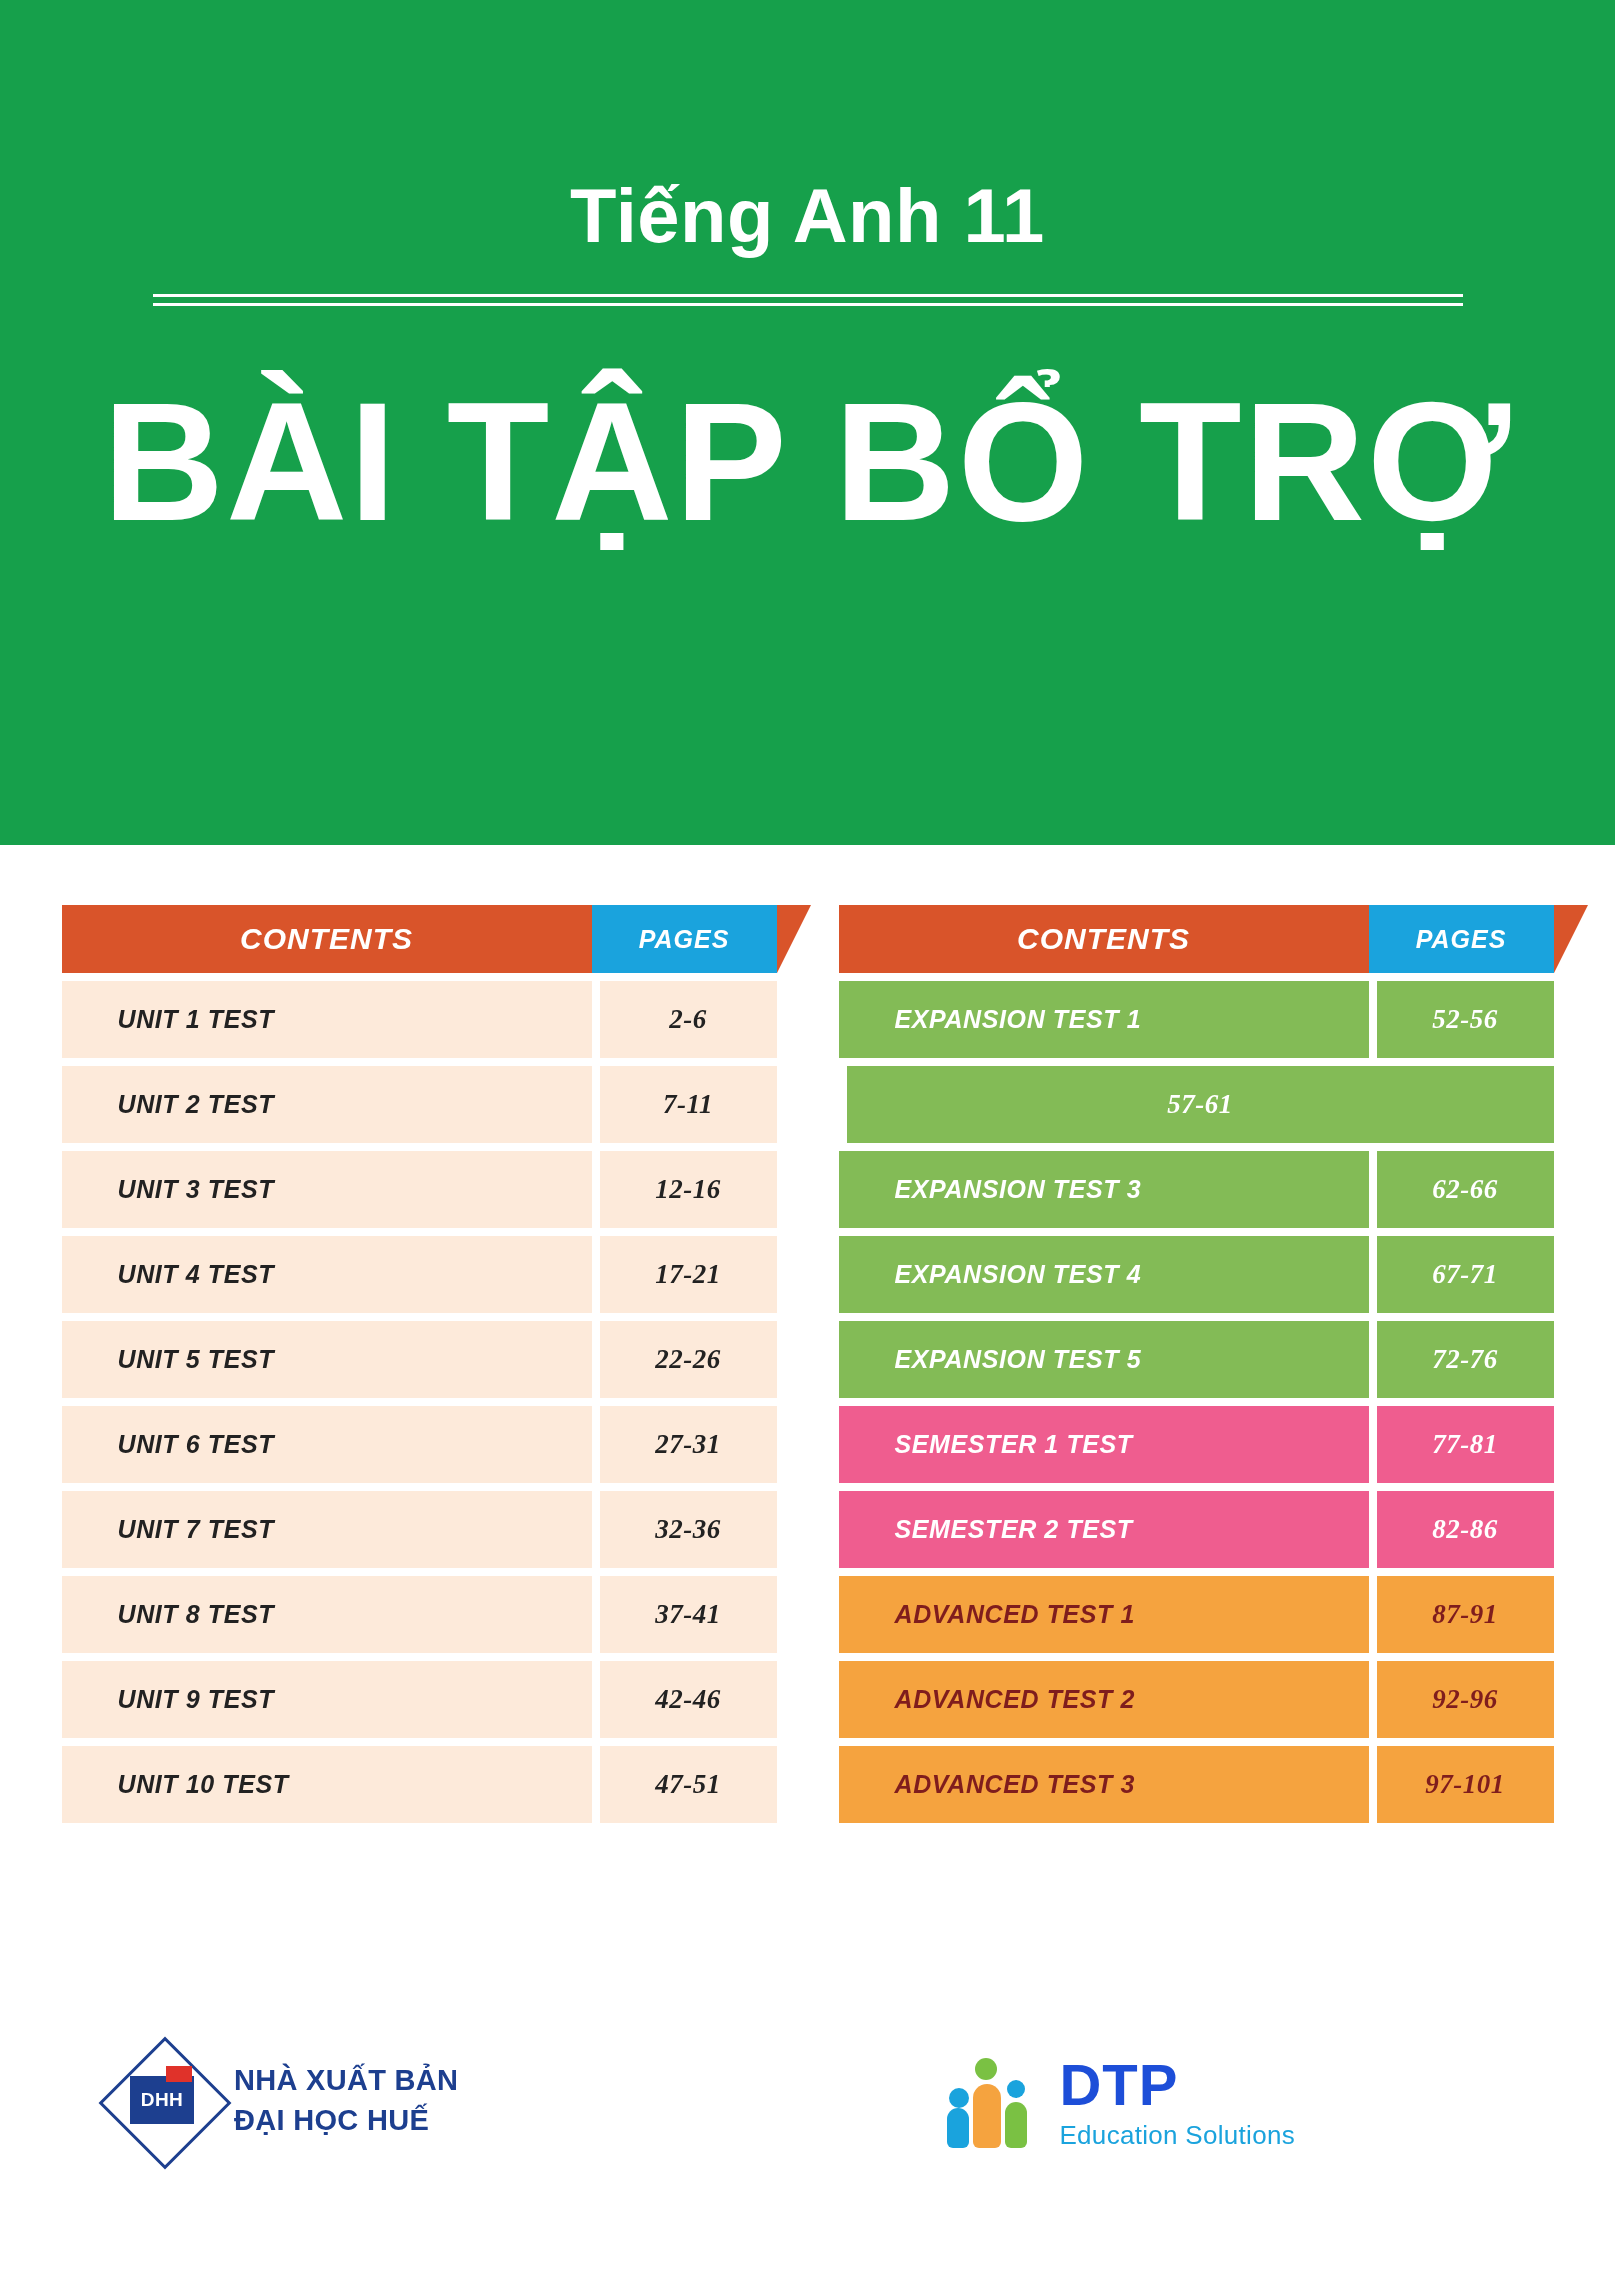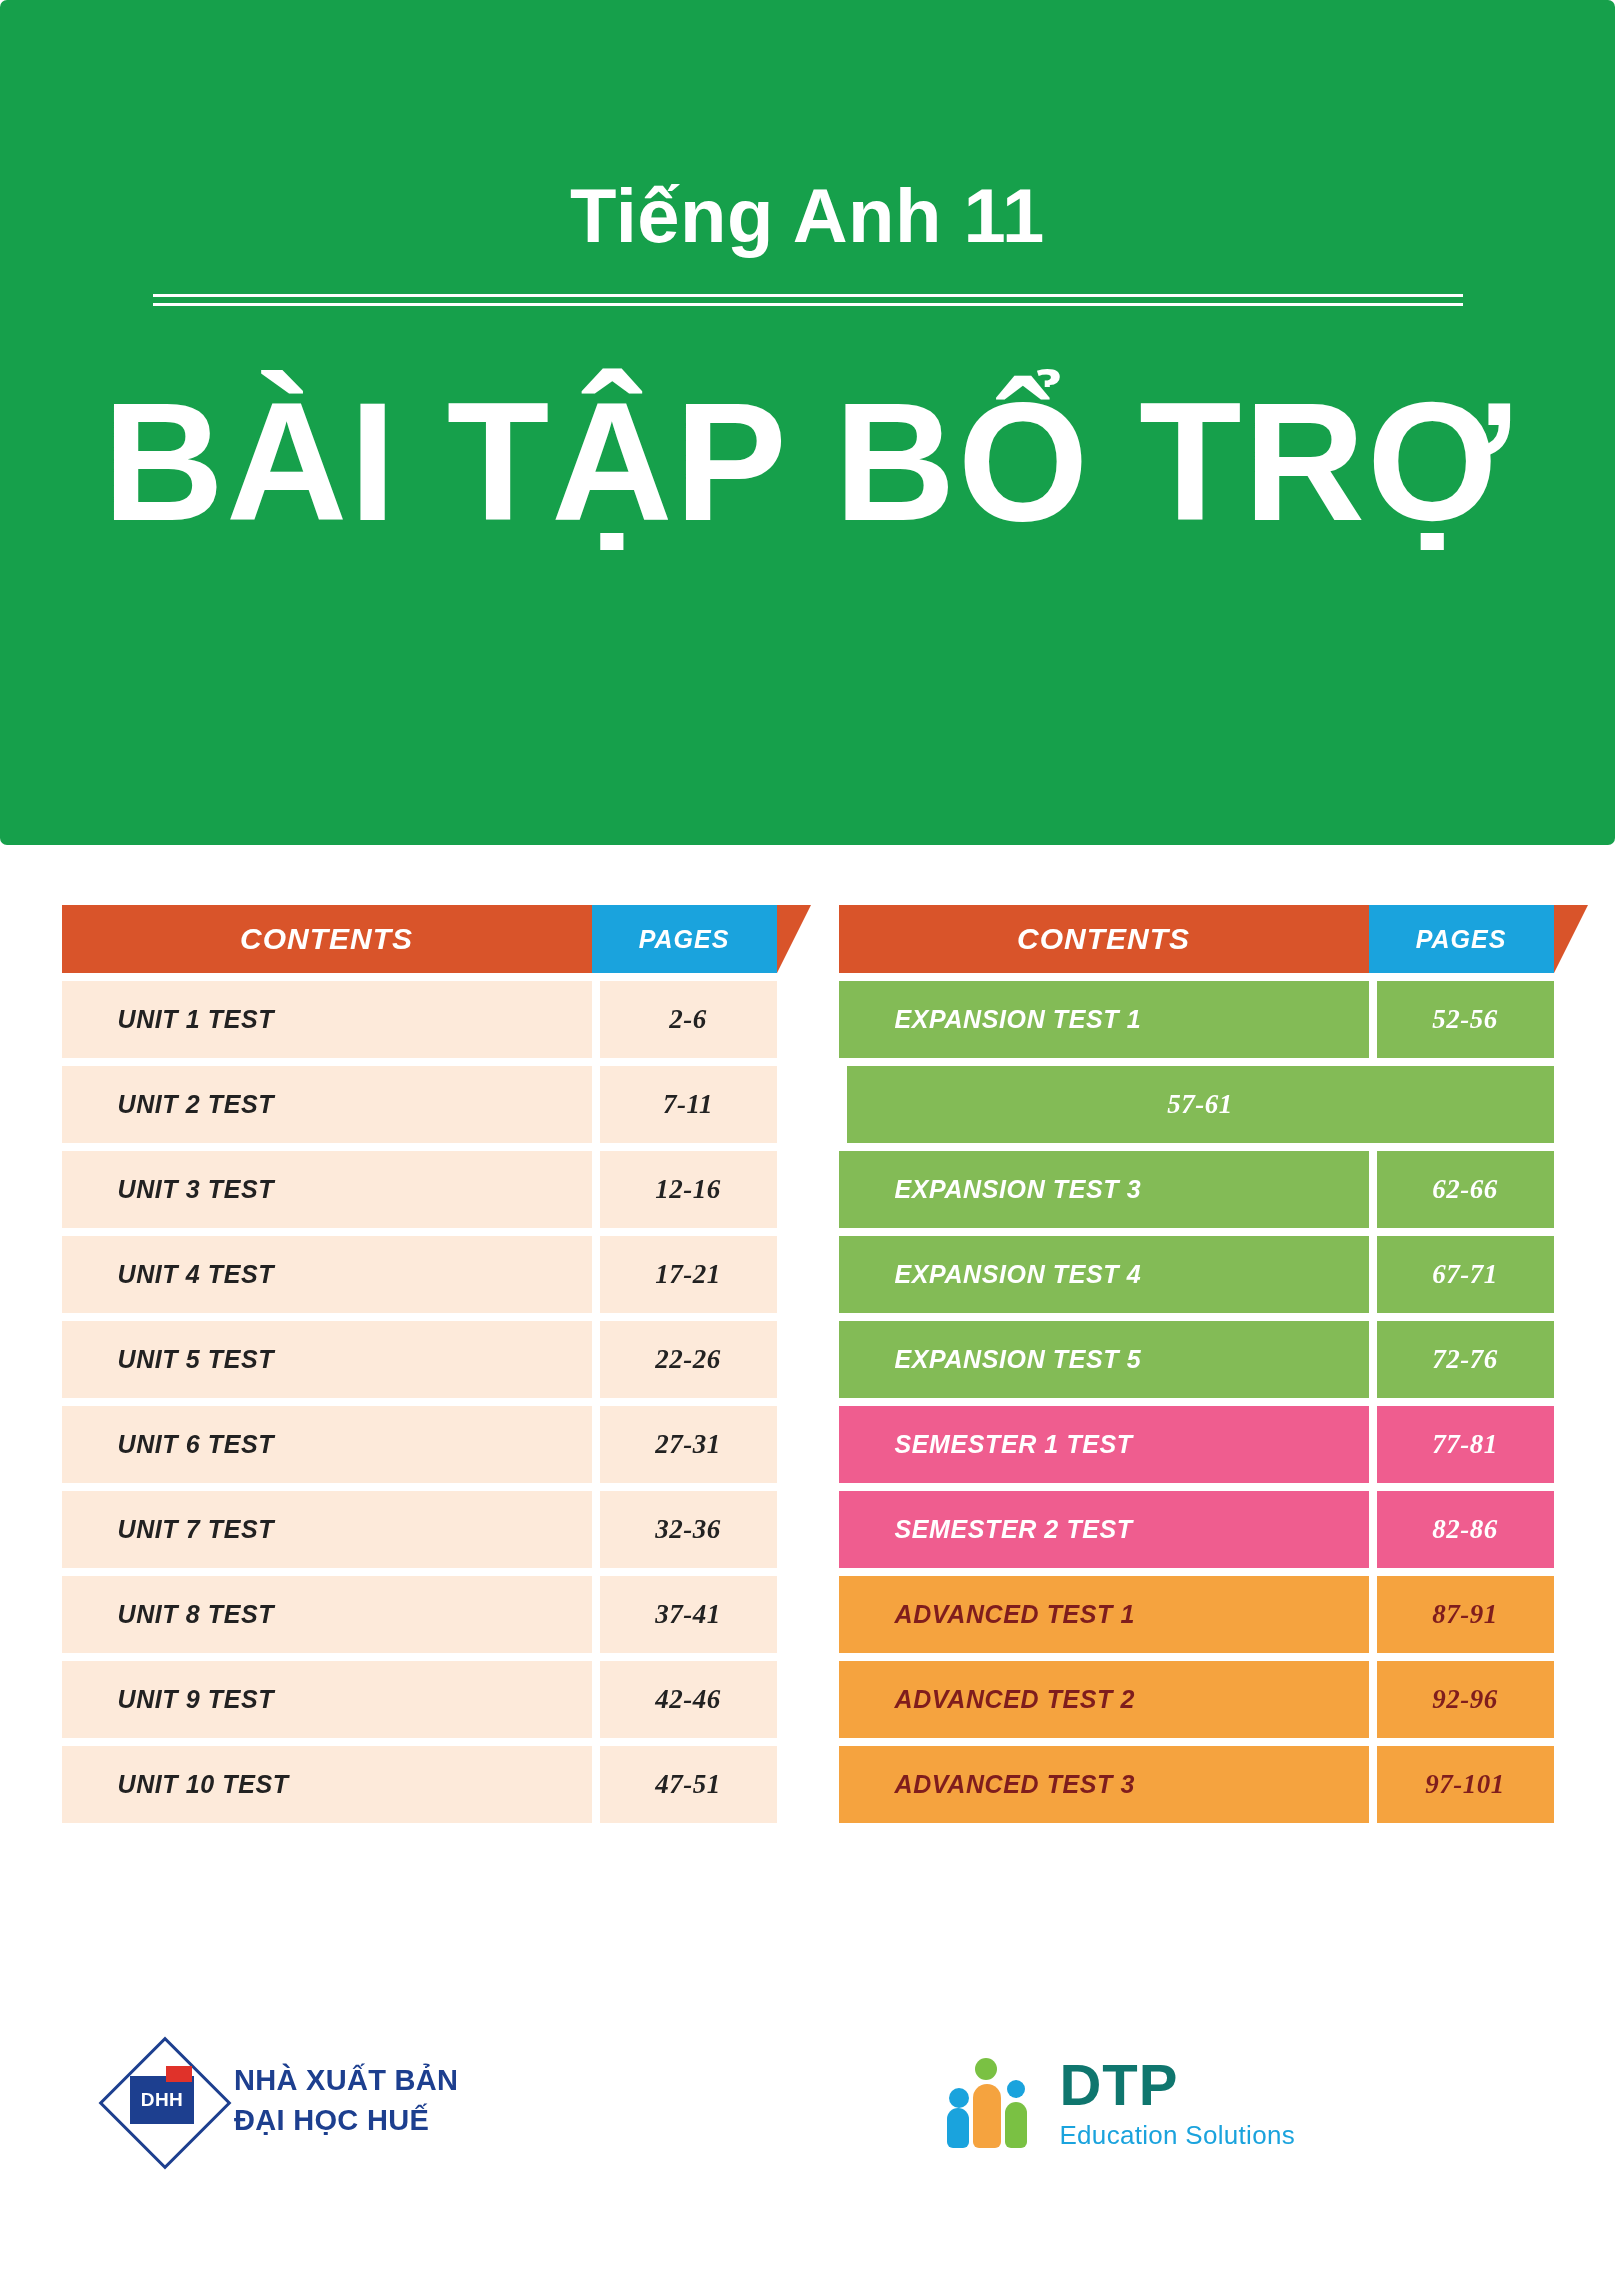--- a/index.html
+++ b/index.html
@@ -25,21 +25,20 @@
     position: absolute;
     left: 0;
     top: 0;
     width: 1615px;
     height: 845px;
     background: #16a04b;
     display: flex;
     flex-direction: column;
     align-items: center;
     justify-content: flex-start;
-    border-radius: 7px;
   }
   .banner-subtitle {
     margin-top: 178px;
     color: #ffffff;
     font-size: 76px;
     font-weight: bold;
     letter-spacing: 0.5px;
     line-height: 1;
     text-align: center;
   }
@@ -250,21 +249,21 @@
   .dtp-mark .b2 {
     position: absolute; left: 34px; top: 34px; width: 28px; height: 64px;
     background: #f5a33f; border-radius: 14px 14px 6px 6px;
   }
   .dtp-mark .b3 {
     position: absolute; left: 66px; top: 52px; width: 22px; height: 46px;
     background: #7ac143; border-radius: 11px 11px 6px 6px;
   }
   .dtp-text { padding-top: 6px; }
   .dtp-name {
-    color: #0f766e;
+    color: #1d4ed8;
     font-size: 58px;
     font-weight: bold;
     line-height: 1;
     letter-spacing: 1px;
   }
   .dtp-tag {
     margin-top: 8px;
     color: #1aa3dd;
     font-size: 26px;
     line-height: 1;

